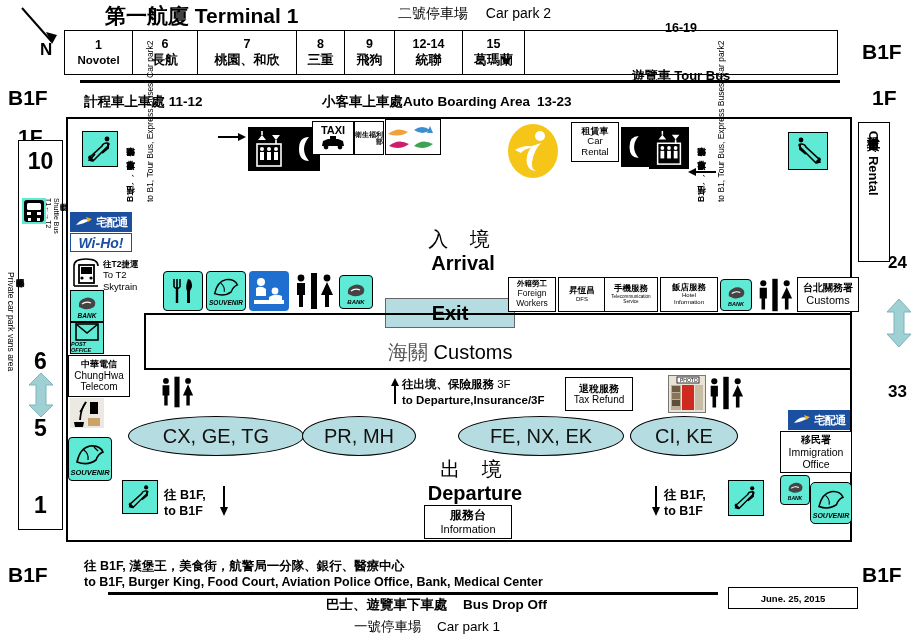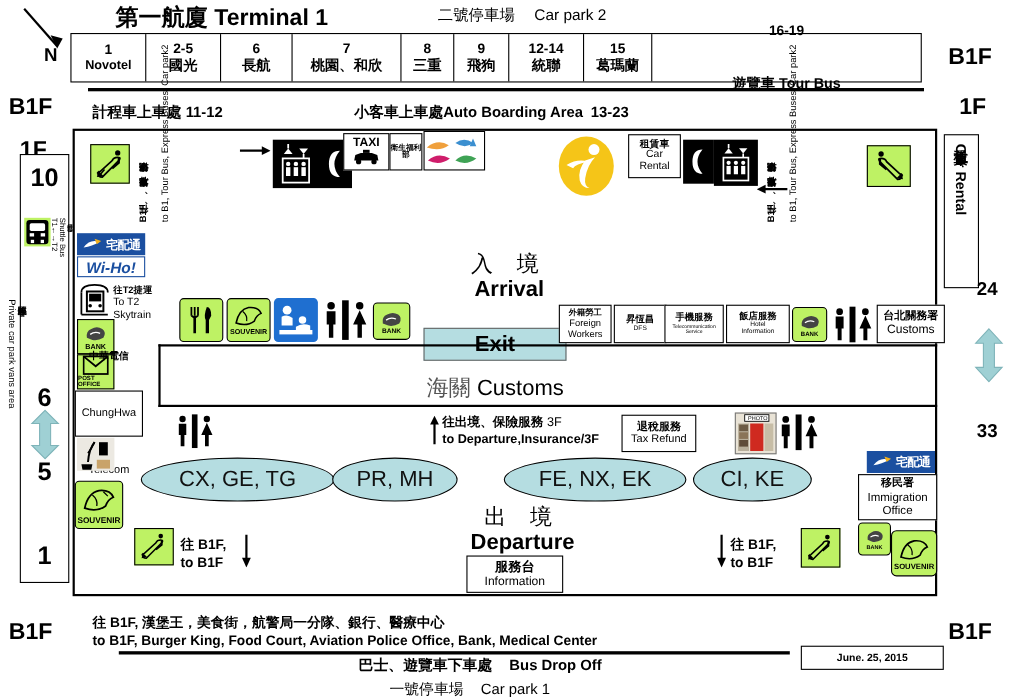--- a/index.html
+++ b/index.html
@@ -6,21 +6,21 @@
   html, body { margin:0; padding:0; }
   body {
     width:920px; height:636px;
     background:#ffffff;
     font-family:"Liberation Sans", sans-serif;
     color:#000;
     position:relative;
     overflow:hidden;
   }
   .abs { position:absolute; }
-  .icon-box { border:1px solid #000; background:#bef264; display:flex; align-items:center; justify-content:center; }
+  .icon-box { border:1px solid #000; background:#5eead4; display:flex; align-items:center; justify-content:center;font-style:italic; }
   .icon-blk { background:#000; color:#fff; display:flex; align-items:center; justify-content:center; }
 
   
   #title-cn-en { font-size:21px; font-weight:bold; letter-spacing:0px; }
 
   
   .north { font-size:17px; font-weight:bold; }
 
   
   #gate-strip { display:flex; border:1.6px solid #000; height:45px; }
@@ -45,21 +45,21 @@
   
   #left-col { border:1.5px solid #000; background:#fff; }
   .lc-num { font-size:23px; font-weight:bold; text-align:center; }
 
   .vtext  { writing-mode:vertical-rl; text-orientation:mixed; white-space:nowrap; }
   .vtext-l{ writing-mode:vertical-rl; text-orientation:mixed; transform:rotate(180deg); white-space:nowrap; }
 
   
   .lblbox { border:1px solid #000; background:#fff; display:flex; flex-direction:column;
             align-items:center; justify-content:center; text-align:center; line-height:1.15; }
-  .lblbox .cn { font-weight:bold; }
+  .lblbox .cn { font-weight:bold;text-align:right; }
 
   
   .oval {
     background:#b5dde1; border:1px solid #000; border-radius:50%;
     display:flex; align-items:center; justify-content:center;
     font-size:20px; color:#111;
   }
 
   
   #exit-box {
@@ -117,24 +117,20 @@
 <div class="abs" style="left:398px;top:5px;font-size:14px;">
   <span>二號停車場</span>
   <span style="display:inline-block;width:10px;"></span>
   <span>Car park 2</span>
 </div>
 
 <div class="abs" id="gate-strip" style="left:64px;top:30px;width:774px;">
   <div class="cell" style="width:68px;">
     <span class="num">1</span>
     <span class="nm" style="font-size:11.5px;">Novotel</span>
-  </div>
-  <div class="cell" style="width:68px;">
-    <span class="num">2-5</span>
-    <span class="nm">國光</span>
   </div>
   <div class="cell" style="width:65px;">
     <span class="num">6</span>
     <span class="nm">長航</span>
   </div>
   <div class="cell" style="width:99px;">
     <span class="num">7</span>
     <span class="nm">桃園、和欣</span>
   </div>
   <div class="cell" style="width:48px;">
@@ -386,21 +382,21 @@
   <span style="font-size:6.5px;font-weight:bold;">BANK</span>
 </div>
 <div class="abs icon-box" style="left:70px;top:322px;width:34px;height:32px;flex-direction:column;">
   <svg width="24" height="18" viewBox="0 0 24 18">
     <rect x="1" y="1" width="22" height="16" fill="none" stroke="#000" stroke-width="1.6"></rect>
     <path d="M1 1 L12 10 L23 1" fill="none" stroke="#000" stroke-width="1.6"></path>
   </svg>
   <span style="font-size:5.5px;font-weight:bold;">POST OFFICE</span>
 </div>
 
-<div class="abs lblbox" style="left:68px;top:355px;width:62px;height:42px;font-size:10px;gap:41px;">
+<div class="abs lblbox" style="left:68px;top:355px;width:62px;height:42px;font-size:10px;">
   <span class="cn" style="font-size:9px;">中華電信</span>
   <span>ChungHwa</span>
   <span>Telecom</span>
 </div>
 
 <div class="abs" style="left:70px;top:398px;width:34px;height:30px;background:#ece9e2;">
   <svg width="34" height="30" viewBox="0 0 34 30">
     <path d="M10 22 Q11 10 16 4" stroke="#000" stroke-width="1.8" fill="none"></path>
     <path d="M16 4 Q13 10 10 14" stroke="#000" stroke-width="1.6" fill="none"></path>
     <rect x="20" y="4" width="8" height="12" fill="#000"></rect>

